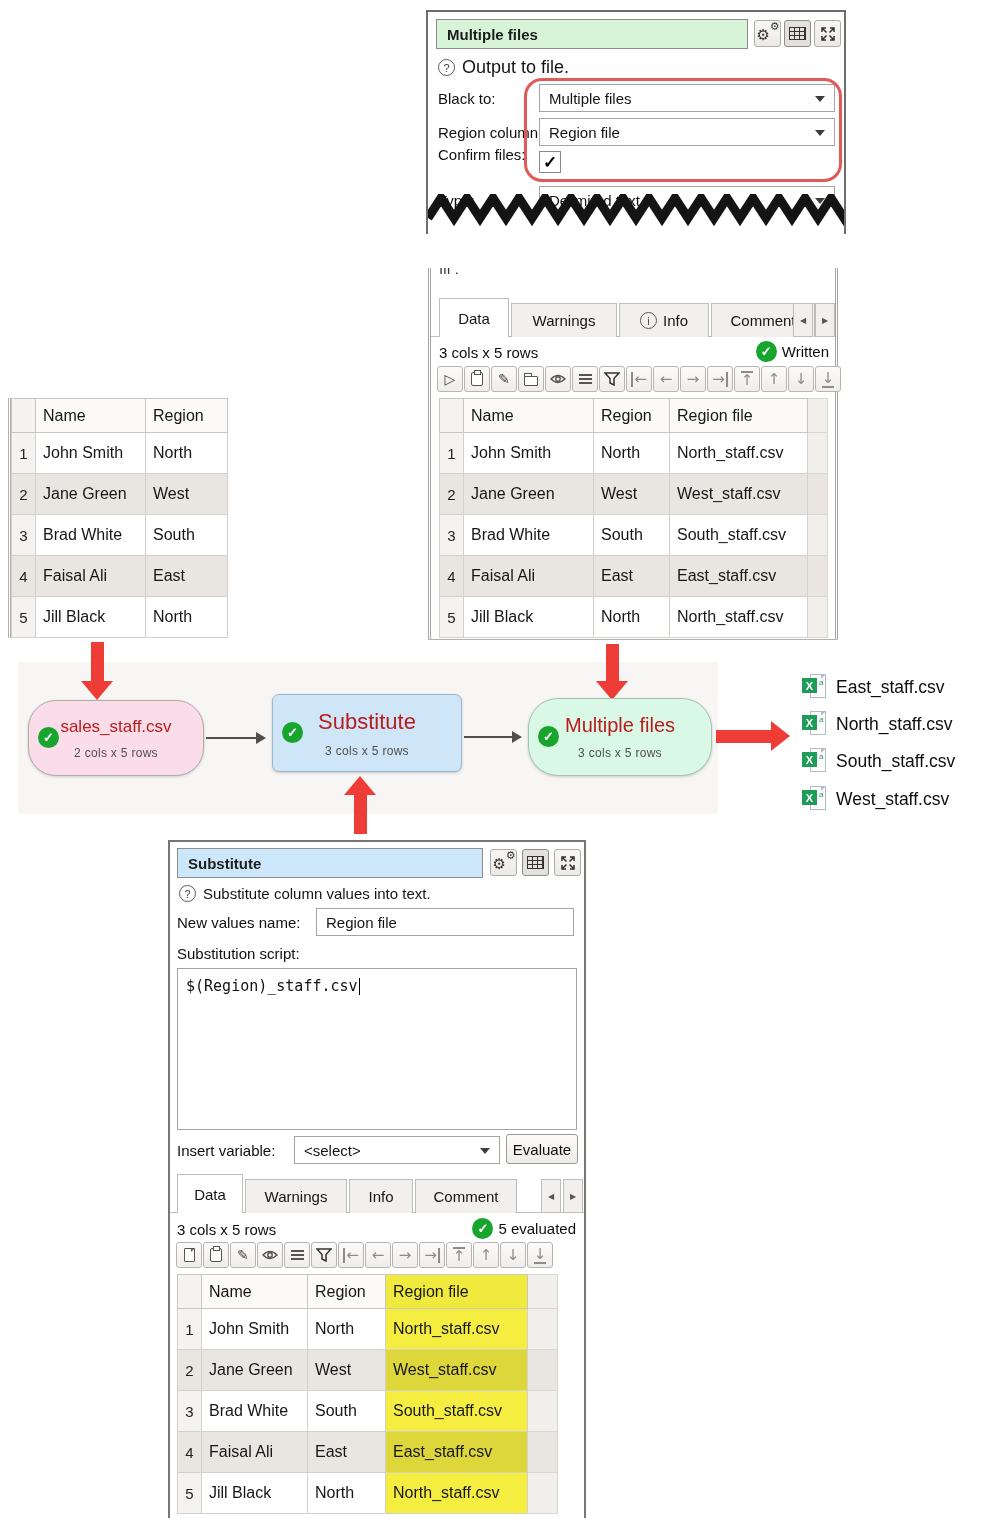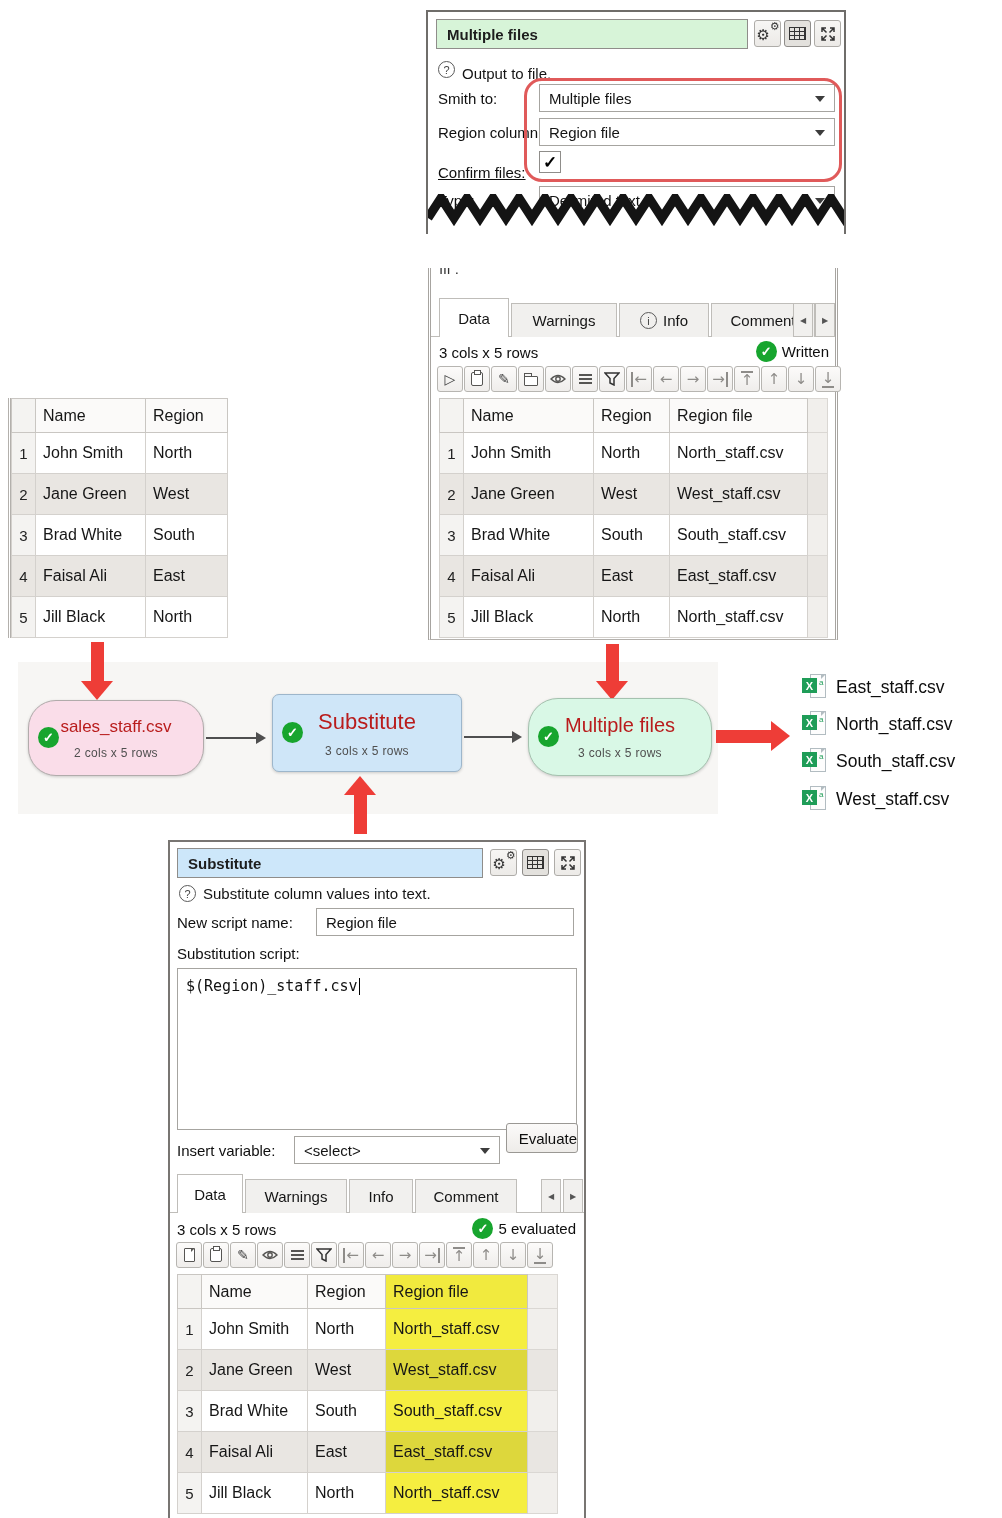--- a/index.html
+++ b/index.html
@@ -144,38 +144,38 @@
     <div class="tbtn" style="left:386px; top:8px;">
       <svg width="16" height="16" viewBox="0 0 16 16" fill="none" stroke="#333" stroke-width="1.5">
         <path d="M10 2 H14 V6 M14 2 L9.5 6.5 M6 2 H2 V6 M2 2 L6.5 6.5 M2 10 V14 H6 M2 14 L6.5 9.5 M14 10 V14 H10 M14 14 L9.5 9.5"></path>
       </svg>
     </div>
 
     <div style="position:absolute; left:10px; top:45px; display:flex; align-items:center;">
       <span class="help-circle">
           <span>?</span>
         </span>
-      <span style="font-size:15px;margin-top:8px;">Output to file.</span>
+      <span style="font-size:18px;">Output to file.</span>
     </div>
 
     <div class="red-outline" style="left:96px; top:66px; width:318px; height:104px;"></div>
 
-    <span class="row-label" style="left:10px; top:78px;">Smith to:</span>
+    <span class="row-label" style="left:10px; top:78px;">Black to:</span>
     <div class="field" style="left:111px; top:72px; width:296px;">
       <span>Multiple files</span>
       <span class="caret-down"></span>
     </div>
 
     <span class="row-label" style="left:10px; top:112px;">Region column:</span>
     <div class="field" style="left:111px; top:106px; width:296px;">
       <span>Region file</span>
       <span class="caret-down"></span>
     </div>
 
-    <span class="row-label" style="left:10px; top:152px;text-decoration:underline;">Confirm files:</span>
+    <span class="row-label" style="left:10px; top:134px;">Confirm files:</span>
     <div class="checkbox" style="left:111px; top:139px;">
       <span>✓</span>
     </div>
 
     <span class="row-label" style="left:10px; top:180px;">Type:</span>
     <div class="field" style="left:111px; top:174px; width:296px;">
       <span>Delimited text</span>
       <span class="caret-down"></span>
     </div>
 
@@ -477,37 +477,37 @@
       </svg>
     </div>
 
     <div style="position:absolute; left:9px; top:43px; display:flex; align-items:center;">
       <span class="help-circle">
           <span>?</span>
         </span>
       <span style="font-size:15px;">Substitute column values into text.</span>
     </div>
 
-    <span class="row-label" style="left:7px; top:72px;">New script name:</span>
+    <span class="row-label" style="left:7px; top:72px;">New values name:</span>
     <div class="field" style="left:146px; top:66px; width:258px;">
       <span>Region file</span>
     </div>
 
     <span class="row-label" style="left:7px; top:103px;">Substitution script:</span>
 
     <div class="script-box" style="left:7px; top:126px; width:400px; height:162px;">
       <span>$(Region)_staff.csv</span><span class="cursor-bar"></span>
     </div>
 
     <span class="row-label" style="left:7px; top:300px;">Insert variable:</span>
     <div class="field" style="left:124px; top:294px; width:206px;">
       <span>&lt;select&gt;</span>
       <span class="caret-down"></span>
     </div>
-    <div class="btn" style="left:336px; top:281px; width:72px; height:30px;justify-content:flex-end;">
+    <div class="btn" style="left:336px; top:292px; width:72px; height:30px;">
       <span>Evaluate</span>
     </div>
 
     <div class="tabline" style="left:0; top:370px; width:414px;"></div>
     <div class="tab active" style="left:7px; top:332px; width:66px;">
       <span>Data</span>
     </div>
     <div class="tab" style="left:75px; top:337px; width:102px;">
       <span>Warnings</span>
     </div>

